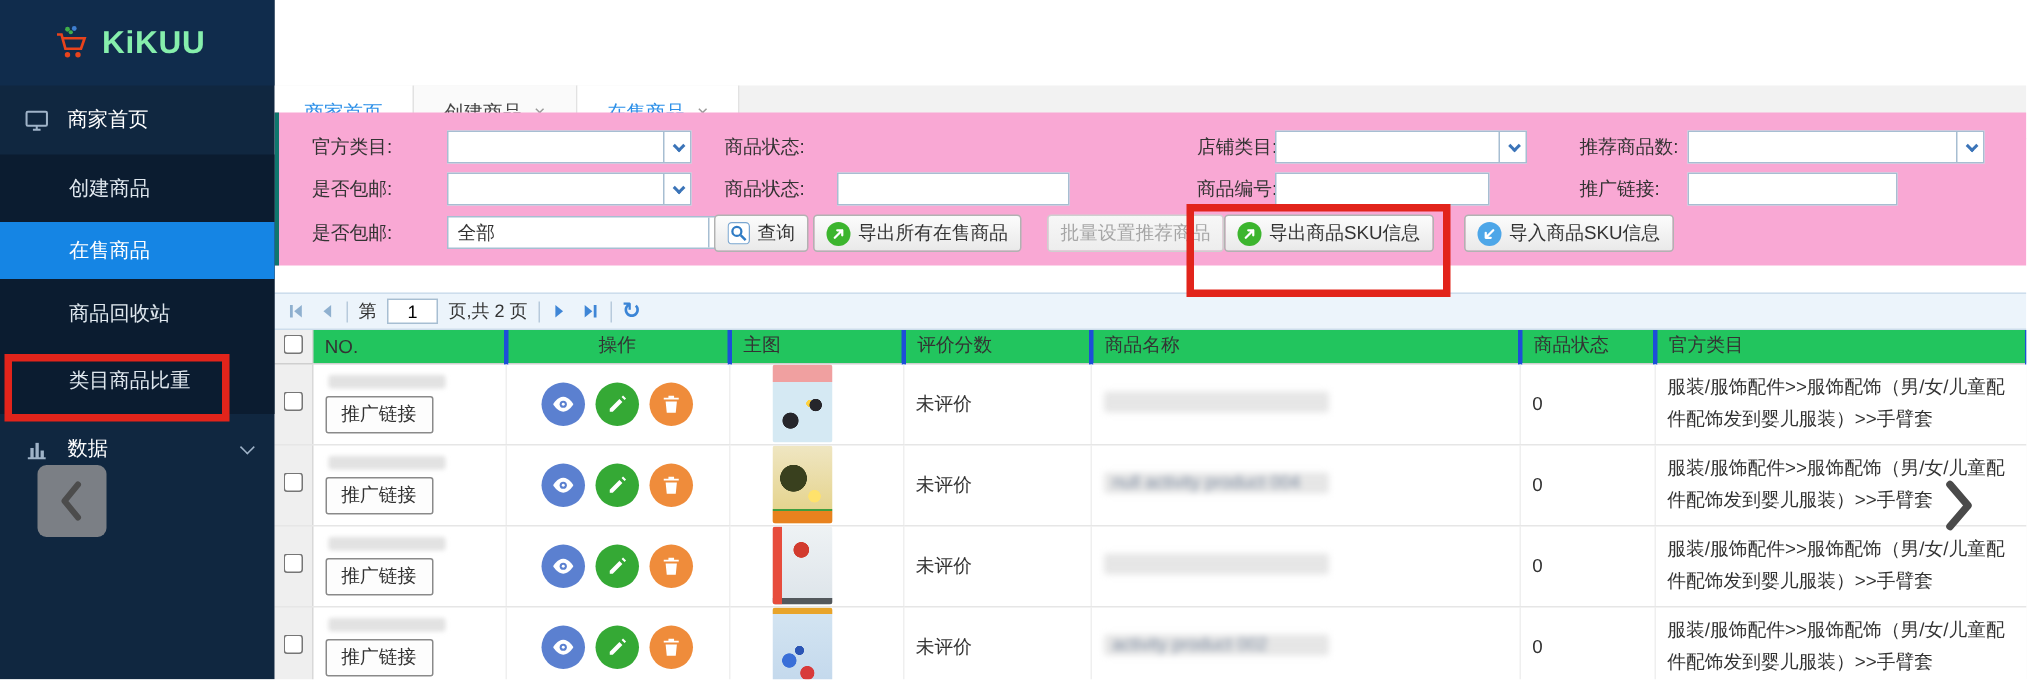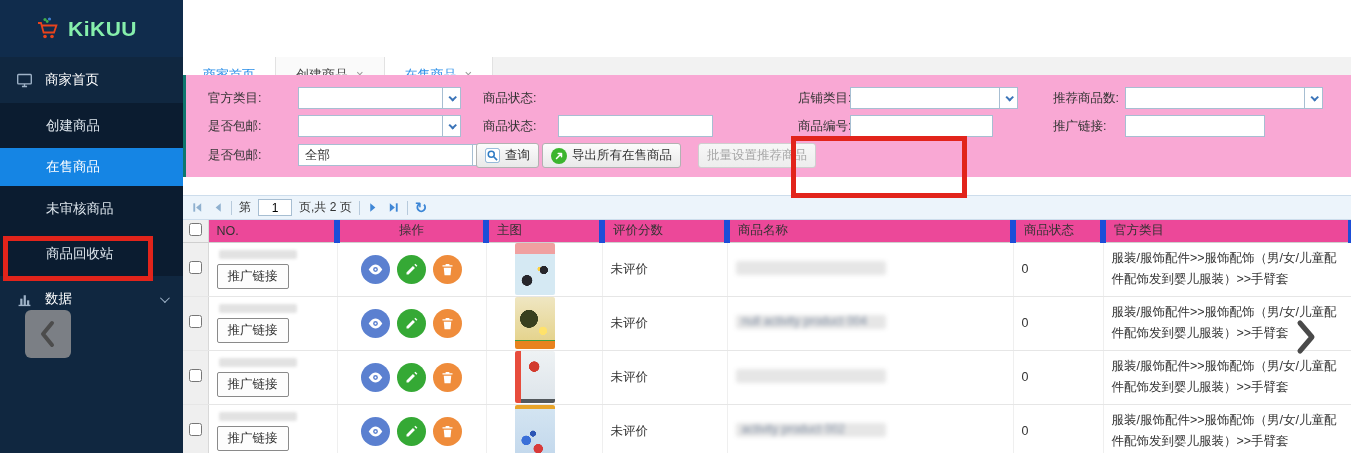--- a/index.html
+++ b/index.html
@@ -56,21 +56,21 @@
   .pagebar .vsep { width:1px; height:14px; background:#b7cadc; }
   .pg-ico { display:inline-flex; cursor:pointer; }
   .page-input { width:34px; height:17px; border:1px solid #a7bed2; text-align:center; font-size:12px; font-family:inherit; background:#fff; }
   .refresh { color:#3b85d6; font-size:15px; font-weight:bold; cursor:pointer; line-height:1; }
   .hint { color:#e62222; font-size:13px; margin-left:2px; }
 
   
   .grid { position:absolute; left:0; top:220px; width:1168px; border-collapse:collapse; table-layout:fixed; }
   .grid col.c-cb{width:25px} .grid col.c-no{width:129px} .grid col.c-op{width:149px} .grid col.c-img{width:116px}
   .grid col.c-rt{width:125px} .grid col.c-nm{width:286px} .grid col.c-rc{width:90px} .grid col.c-ct{width:248px}
-  .grid th { height:22px; background:#ec4899; border-bottom:1px solid #cfcfcf; border-right:6px solid #1d4ed8; font-weight:normal; font-size:12.5px; color:#333; text-align:left; padding-left:8px; }
+  .grid th { height:22px; background:#22c55e; border-bottom:1px solid #cfcfcf; border-right:3px solid #1d4ed8; font-weight:normal; font-size:12.5px; color:#333; text-align:left; padding-left:8px; }
   .grid th.cb, .grid td.cb { background:#efefef; border-right:1px solid #d8d8d8; text-align:center; padding:0; }
   .grid th.ctr { text-align:center; padding-left:0; }
   .grid td { height:54px; border-bottom:1px solid #e6e6e6; border-right:1px solid #efefef; padding-left:8px; vertical-align:middle; font-size:12.5px; background:#fff; }
   .grid td.ops { text-align:center; padding-left:0; }
   .promo-btn { display:inline-block; border:1px solid #8a8a8a; background:#fdfdfd; border-radius:2px; padding:3px 10px; font-size:12.5px; color:#333; font-family:inherit; cursor:pointer; }
   .redact { display:block; width:78px; height:9px; background:#e2e2e2; border-radius:2px; filter:blur(1.5px); margin:0 0 5px 2px; }
   .blur-text { display:inline-block; min-width:150px; height:14px; line-height:13px; background:#e6e6e6; border-radius:2px; color:#7d8ba0; font-size:12px; filter:blur(2px); padding:0 6px; white-space:nowrap; overflow:hidden; }
   .op { width:29px; height:29px; border-radius:50%; display:inline-flex; align-items:center; justify-content:center; margin:0 2px; cursor:pointer; vertical-align:middle; }
   .op.view{background:#5b80d0} .op.edit{background:#35a935} .op.del{background:#ef8c3b}
   .thumb { width:40px; height:52px; border-radius:2px; margin-left:20px; cursor:pointer; }
@@ -128,24 +128,24 @@
 
 
     <div class="submenu">
       <div class="sub-item">
         <span>创建商品</span>
       </div>
       <div class="sub-item active">
         <span>在售商品</span>
       </div>
       <div class="sub-item">
-        <span>未审核商品</span>
+        <span>商品回收站</span>
       </div>
       <div class="sub-item">
-        <span>商品回收站</span>
+        <span>类目商品比重</span>
       </div>
     </div>
 
     <div class="nav-item">
       <svg class="nicon" viewBox="0 0 20 20">
         <path d="M3 17h14" stroke="#9fb3c8" stroke-width="1.6"></path>
         <rect x="5" y="9" width="2.6" height="8" fill="#9fb3c8"></rect>
           <rect x="9" y="5" width="2.6" height="12" fill="#9fb3c8"></rect>
           <rect x="13" y="11" width="2.6" height="6" fill="#9fb3c8"></rect>
       </svg>
@@ -241,21 +241,37 @@
 
       <button class="btn" style="left:356px;top:68px">
         <span class="cicon green">
           <svg width="10" height="10" viewBox="0 0 12 12">
               <path d="M3 9L9 3M9 3H5M9 3v4" fill="none" stroke="#fff" stroke-width="1.8" stroke-linecap="round"></path>
             </svg>
         </span>
         <span>导出所有在售商品</span>
       </button>
 
-
+      <button class="btn" style="left:630px;top:68px">
+        <span class="cicon green">
+          <svg width="10" height="10" viewBox="0 0 12 12">
+              <path d="M3 9L9 3M9 3H5M9 3v4" fill="none" stroke="#fff" stroke-width="1.8" stroke-linecap="round"></path>
+            </svg>
+        </span>
+        <span>导出商品SKU信息</span>
+      </button>
+
+      <button class="btn" style="left:790px;top:68px">
+        <span class="cicon blue">
+          <svg width="10" height="10" viewBox="0 0 12 12">
+              <path d="M9 3L3 9M3 9h4M3 9V5" fill="none" stroke="#fff" stroke-width="1.8" stroke-linecap="round"></path>
+            </svg>
+        </span>
+        <span>导入商品SKU信息</span>
+      </button>
     </section>
 
     <div class="red-box" id="redbox-main"></div>
 
     <div class="pagebar">
       <span class="pg-ico">
         <svg width="13" height="13" viewBox="0 0 14 14">
             <path d="M3.5 2.5v9" stroke="#8fb0cf" stroke-width="2"></path>
             <path d="M11 2.5L5.5 7l5.5 4.5z" fill="#8fb0cf"></path>
           </svg>

